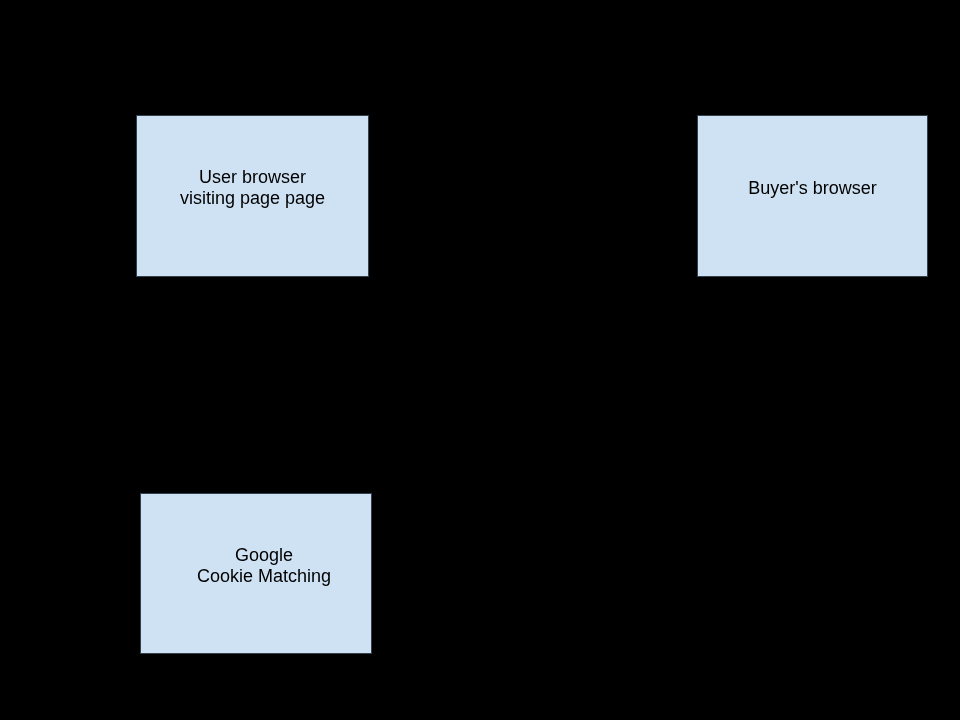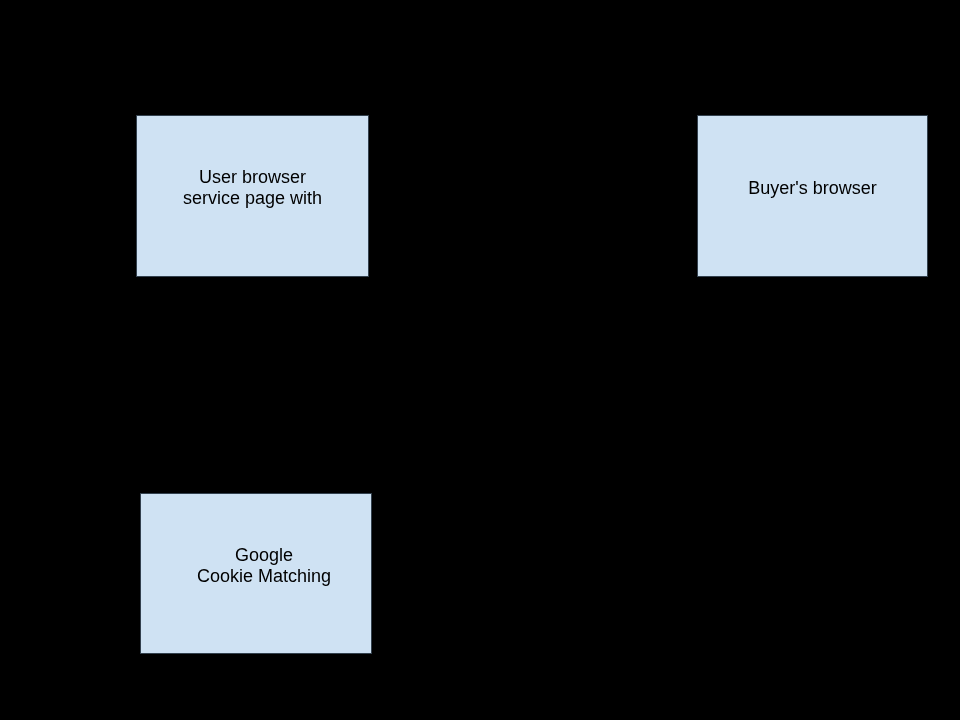--- a/index.html
+++ b/index.html
@@ -57,21 +57,21 @@
   }
 </style>
 </head>
 <body>
 
 <div class="canvas">
 
   <div class="node" id="node-user-browser">
     <div class="node-label">
       <div>User browser</div>
-      <div>service page with</div>
+      <div>visiting page page</div>
     </div>
   </div>
 
   <div class="node" id="node-buyers-service">
     <div class="node-label">
       <div>Buyer's browser</div>
     </div>
   </div>
 
   <div class="node" id="node-google-cms">

